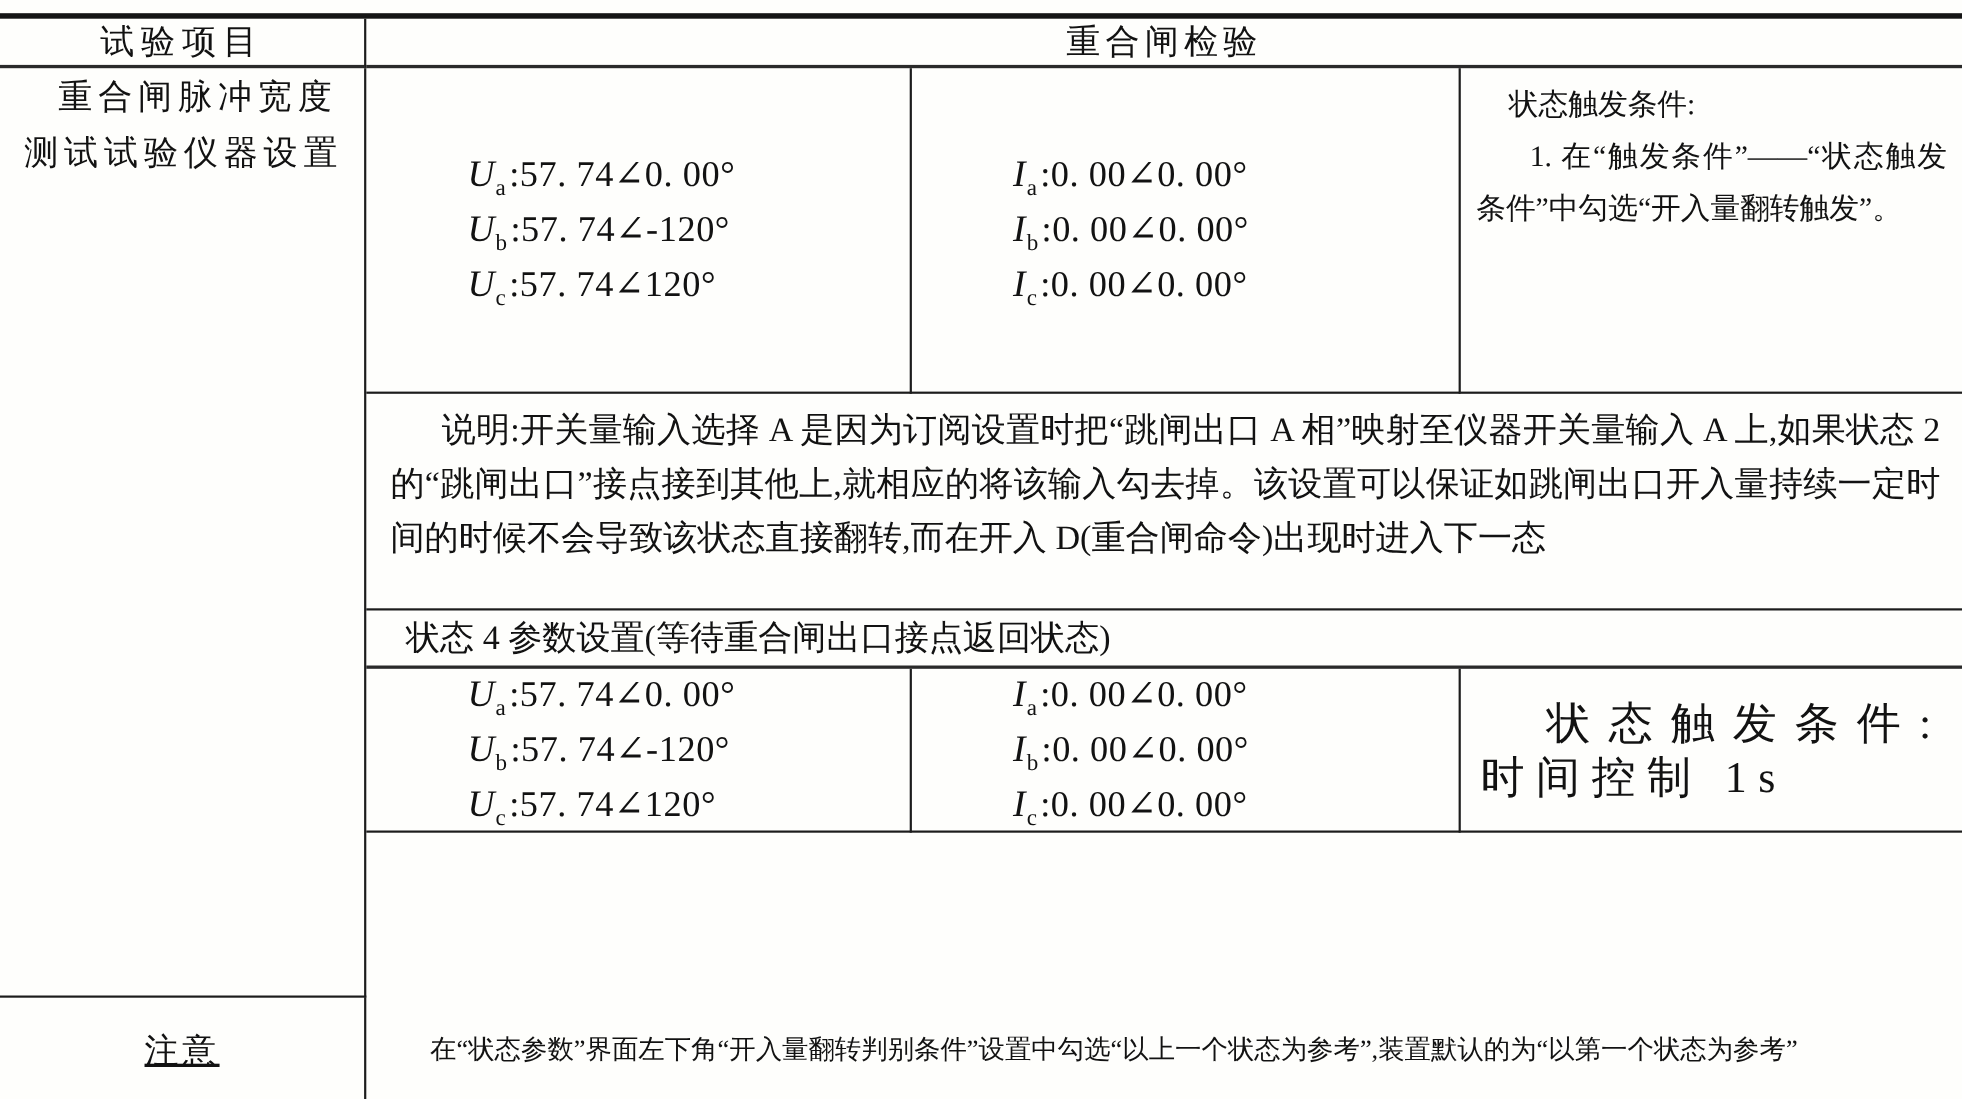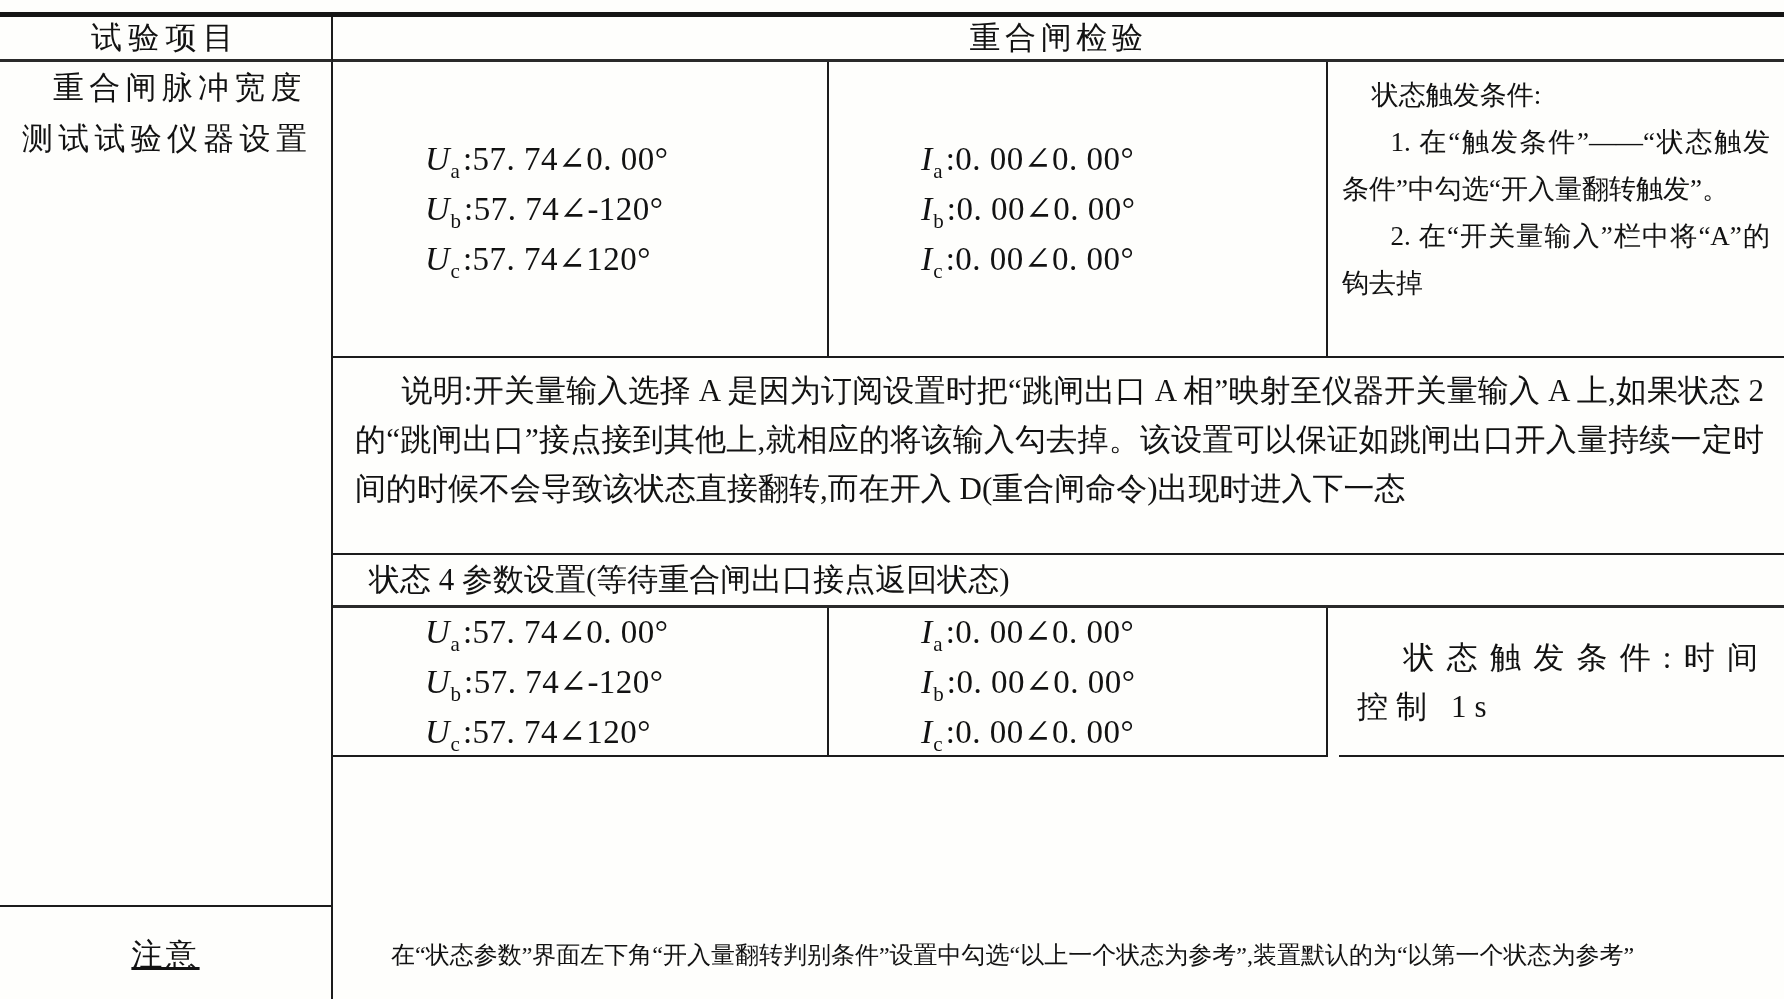--- a/index.html
+++ b/index.html
@@ -50,21 +50,21 @@
   .trigcell .t1{text-indent:1.1em;}
   .trigcell .t2,.trigcell .t3{text-indent:1.8em;}
 
   .para{display:block;padding:8px 20px 0 22px;font-size:31px;line-height:49px;
     text-align:justify;}
   .para p{margin:0;text-indent:1.5em;}
 
   .s4h{display:flex;align-items:center;padding-left:36px;font-size:31px;}
 
   .timecell{display:flex;flex-direction:column;justify-content:center;
-    padding:0 18px;font-size:31px;line-height:49px;text-align:justify;margin-left:11px;}
+    padding:0 18px;font-size:40px;line-height:49px;text-align:justify;}
   .timecell p{margin:0;text-indent:1.5em;letter-spacing:0.26em;}
 
   .noticelabel{display:flex;align-items:center;justify-content:center;
     font-size:31px;letter-spacing:0.1em;text-decoration:underline;}
   .noticetext{display:flex;flex-direction:column;justify-content:center;
     padding:0 20px 0 22px;font-size:24px;line-height:48px;text-align:justify;}
   .noticetext p{margin:0;text-indent:1.5em;}
 </style>
 </head>
 <body>
@@ -90,21 +90,20 @@
       <div class="phasor"><span class="sym">U</span><sub>c</sub><span class="val">:57. 74∠120°</span></div>
     </div>
     <div class="cell phasors br bb" style="grid-column:3;grid-row:2;">
       <div class="phasor"><span class="sym">I</span><sub>a</sub><span class="val">:0. 00∠0. 00°</span></div>
       <div class="phasor"><span class="sym">I</span><sub>b</sub><span class="val">:0. 00∠0. 00°</span></div>
       <div class="phasor"><span class="sym">I</span><sub>c</sub><span class="val">:0. 00∠0. 00°</span></div>
     </div>
     <div class="cell trigcell bb" style="grid-column:4;grid-row:2;">
       <p class="t1">状态触发条件:</p>
       <p class="t2">1. 在“触发条件”——“状态触发条件”中勾选“开入量翻转触发”。</p>
-      <p class="t3">2. 在“开关量输入”栏中将“A”的钩去掉</p>
     </div>
 
     <div class="cell para bb" style="grid-column:2 / span 3;grid-row:3;">
       <p>说明:开关量输入选择 A 是因为订阅设置时把“跳闸出口 A 相”映射至仪器开关量输入 A 上,如果状态 2 的“跳闸出口”接点接到其他上,就相应的将该输入勾去掉。该设置可以保证如跳闸出口开入量持续一定时间的时候不会导致该状态直接翻转,而在开入 D(重合闸命令)出现时进入下一态</p>
     </div>
 
     <div class="cell s4h bb3" style="grid-column:2 / span 3;grid-row:4;">
       <span>状态 4 参数设置(等待重合闸出口接点返回状态)</span>
     </div>
 

